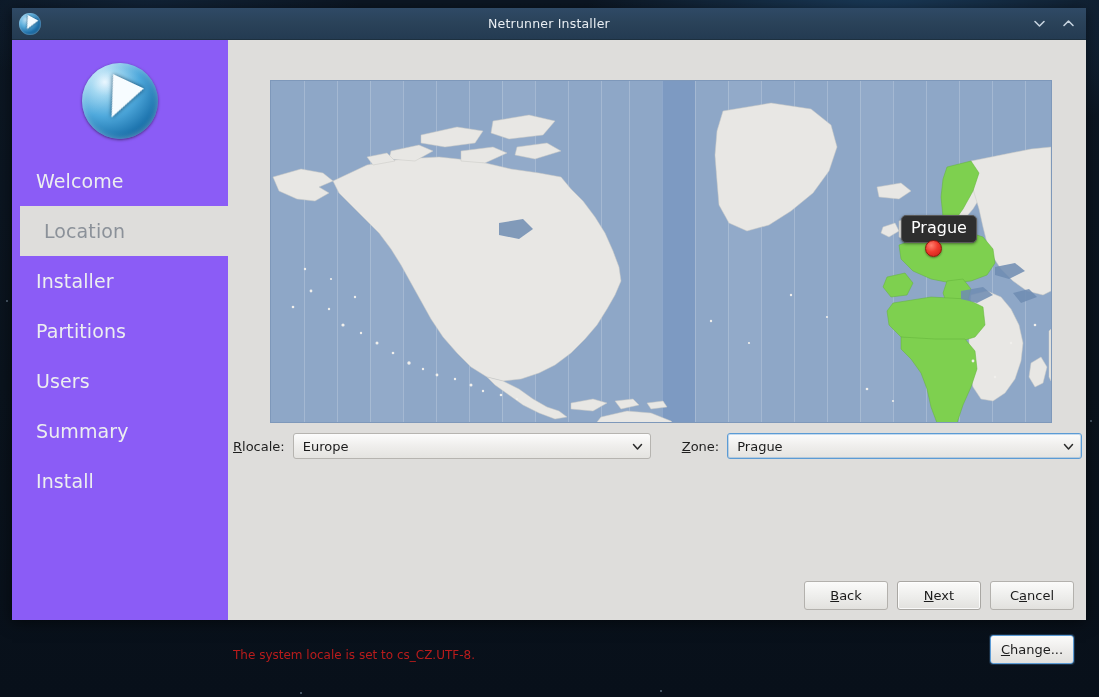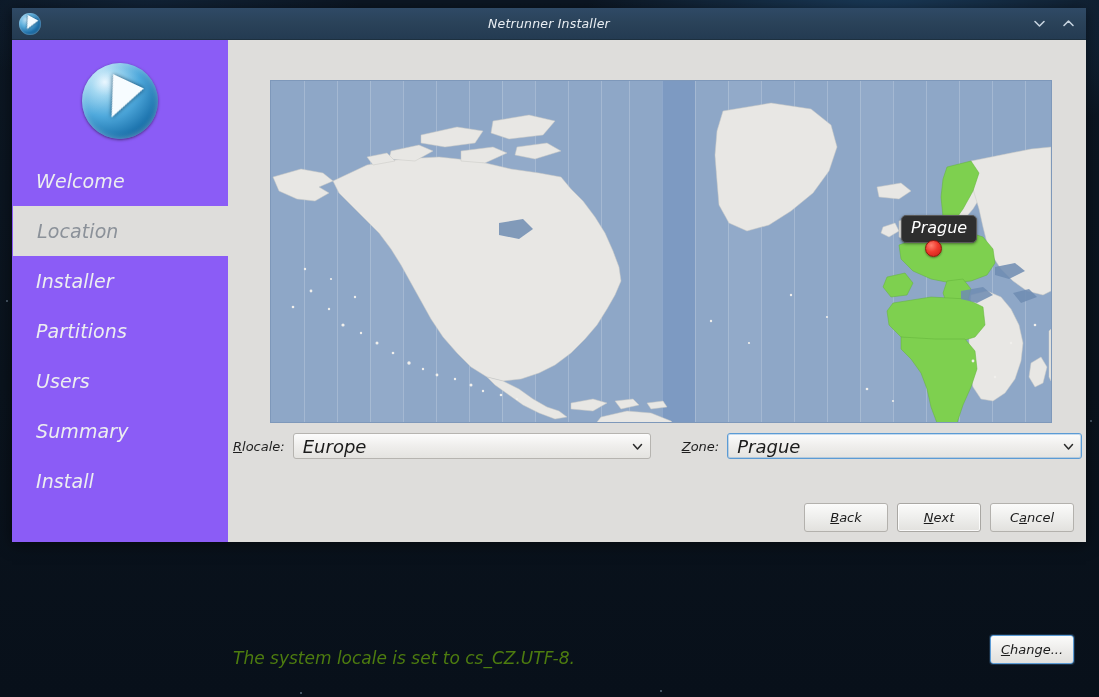--- a/index.html
+++ b/index.html
@@ -17,24 +17,24 @@
       radial-gradient(ellipse 420px 200px at 880px 20px, rgba(40,92,140,0.55), rgba(10,19,29,0) 70%),
       radial-gradient(ellipse 300px 120px at 150px 10px, rgba(28,60,95,0.35), rgba(10,19,29,0) 70%),
       linear-gradient(180deg, #0c1724 0%, #0a131d 55%, #08101a 100%);
   }
   #desktop .star { position:absolute; width:2px; height:2px; background:#9fb6cc; opacity:.55; border-radius:50%; }
 
   
   #window {
     position: absolute;
     left: 12px; top: 8px;
-    width: 1074px; height: 534px;
+    width: 1074px; height: 612px;
     background: #dedddb;
     box-shadow: 0 2px 14px rgba(0,0,0,0.55);
-    display: flex; flex-direction: column; font-style: italic;
+    display: flex; flex-direction: column;
   }
 
   
   #titlebar {
     height: 31px; flex: 0 0 31px;
     background: linear-gradient(180deg, #2f4a66 0%, #2a4259 48%, #243b52 100%);
     border-bottom: 1px solid #1d303f;
     display: flex; align-items: center;
     position: relative;
   }
@@ -107,21 +107,21 @@
     height: 50px; display: flex; align-items: center;
     padding-left: 24px;
     font-size: 19px; color: #eceef0;
     letter-spacing: .1px;
     user-select: none;
   }
   .nav-item.active {
     background: #dedddb;
     color: #8b9199;
     width: 228px;
-    margin-left: 1px;
+    margin-left: 8px;
     margin-right: -12px;
   }
 
   
   #content {
     flex: 1 1 auto; background: #dedddb;
     position: relative; min-width: 0;
     padding: 8px;
   }
 
@@ -179,34 +179,34 @@
     margin-right: 8px; white-space: nowrap;
   }
   .sel-label u { text-decoration: underline; }
   .combo {
     height: 26px;
     background: linear-gradient(180deg, #fcfcfc 0%, #efeeec 50%, #e4e3e0 100%);
     border: 1px solid #b6b4b0;
     border-radius: 3px;
     display: flex; align-items: center;
     padding: 0 6px 0 9px;
-    font-size: 18px; color: #1b1b1b;
+    font-size: 13px; color: #1b1b1b;
     box-sizing: border-box;
     position: relative;
   }
   .combo.focused { border: 1px solid #5b9bd5; box-shadow: 0 0 0 1px rgba(91,155,213,.35) inset; }
   .combo .val { flex: 1 1 auto; overflow:hidden; text-overflow: ellipsis; white-space:nowrap; }
   .combo .chev { flex: 0 0 auto; margin-left: 6px; display:flex; align-items:center; }
   #region-combo { width: 358px; margin-right: 31px; }
   #zone-combo { width: 355px; }
 
   
   #localeline {
     position: absolute; left: 5px; top: 608px;
-    font-size: 17px; color: #4d7c0f;
+    font-size: 12px; color: #b91c1c;
   }
   #change-btn {
     position: absolute; right: 12px; top: 595px;
     width: 82px; height: 27px;
     background: linear-gradient(180deg, #fbfbfa 0%, #ecebe9 55%, #e1e0dd 100%);
     border: 1px solid #5b9bd5;
     border-radius: 3px;
     font-size: 13px; color: #1b1b1b;
     display: flex; align-items: center; justify-content: center;
     box-shadow: 0 0 0 1px rgba(91,155,213,.22);

